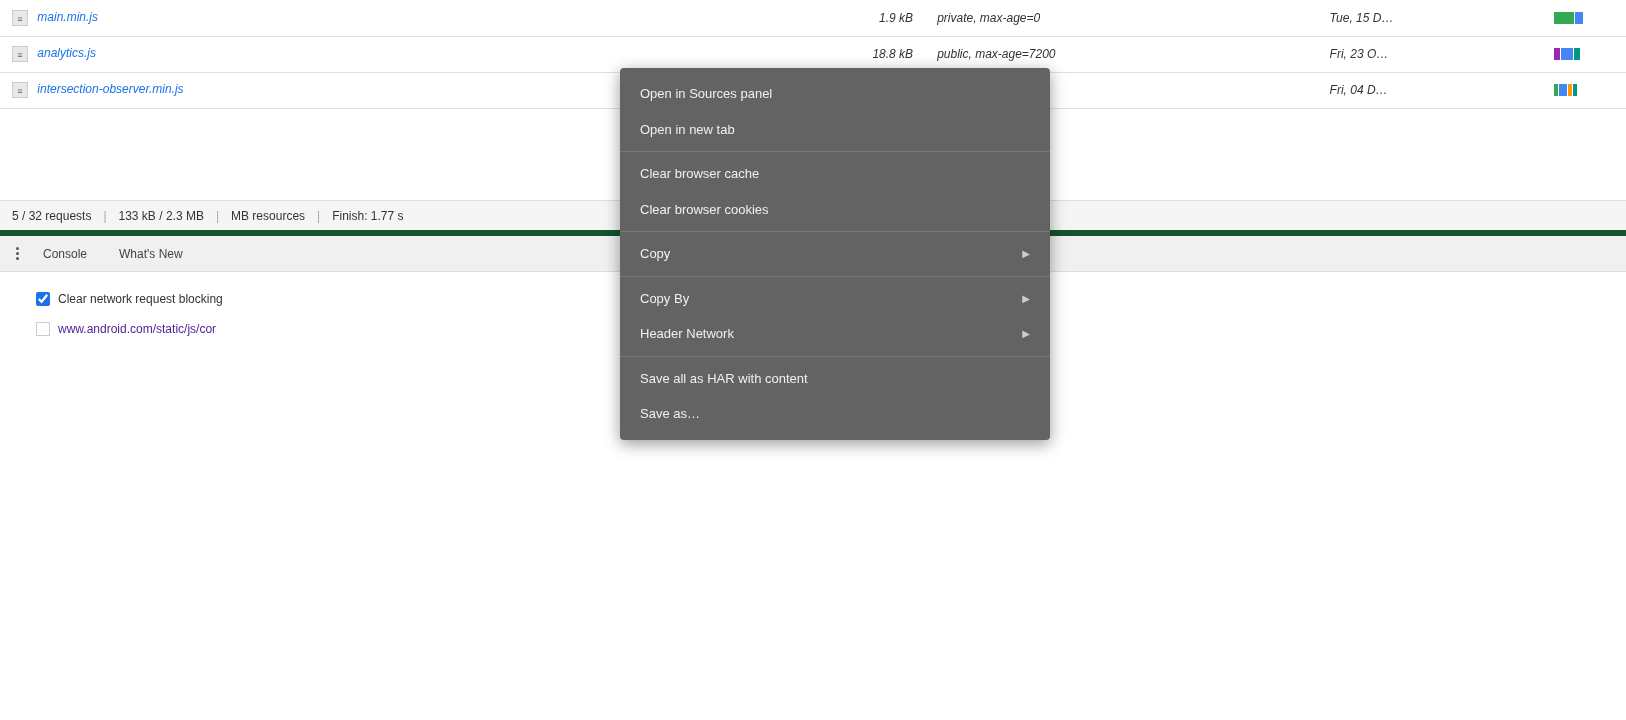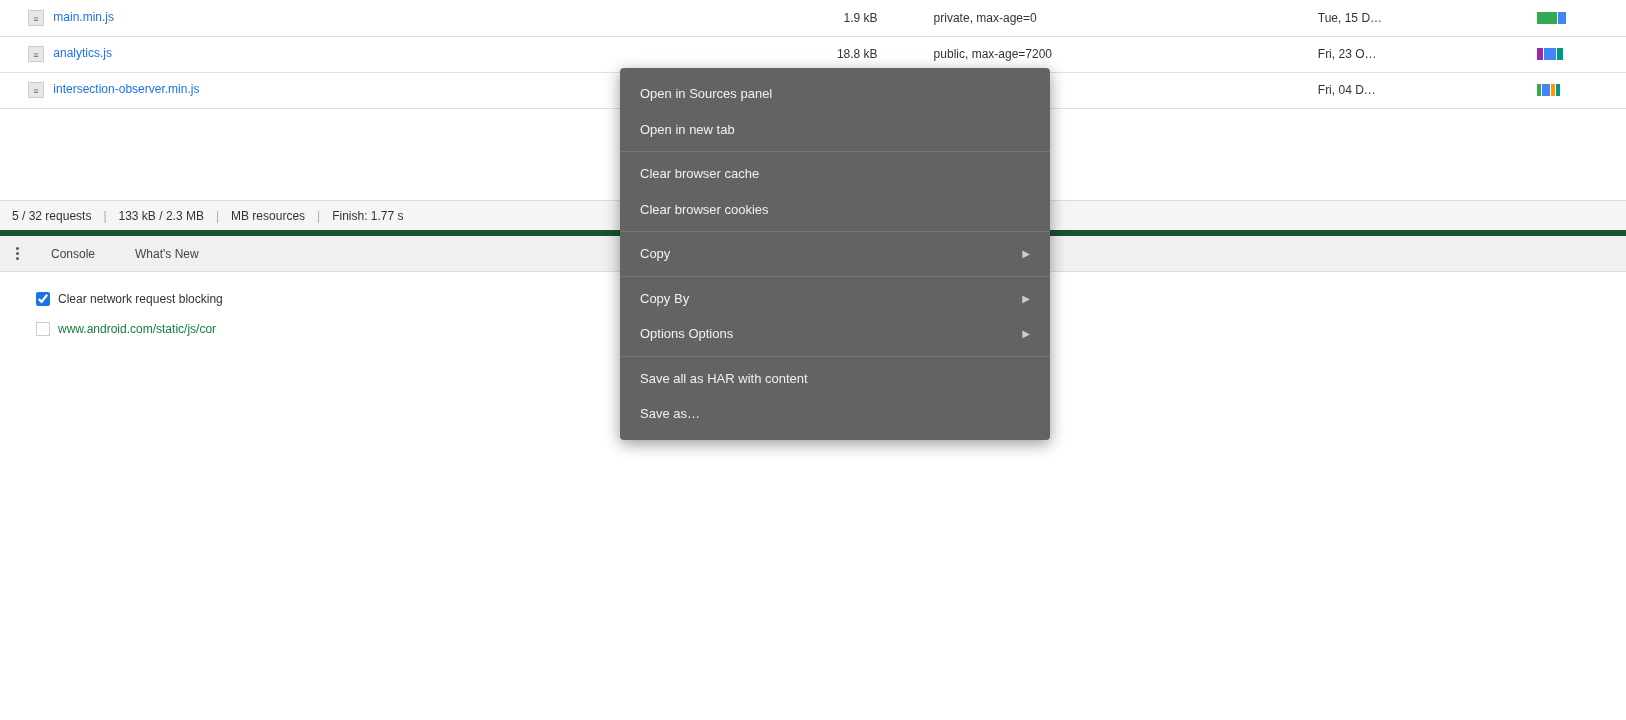--- a/index.html
+++ b/index.html
@@ -30,24 +30,25 @@
       border-collapse: collapse;
       background: #fff;
     }
 
     .network-table tr {
       border-bottom: 1px solid #e0e0e0;
       height: 36px;
     }
 
     .network-table td {
-      padding: 0 28px;
+      padding: 0 12px;
       font-size: 12px;
       color: #333;
       white-space: nowrap;
+      font-style: italic;
     }
 
     .file-icon {
       display: inline-block;
       width: 16px;
       height: 16px;
       background: #e8e8e8;
       border: 1px solid #ccc;
       margin-right: 6px;
       vertical-align: middle;
@@ -99,21 +100,21 @@
       position: absolute;
       top: 236px;
       left: 0;
       right: 0;
       height: 36px;
       background: #f0f0f0;
       border-bottom: 1px solid #ddd;
       display: flex;
       align-items: center;
       padding: 0 8px;
-      gap: 8px;
+      gap: 0;
     }
 
     .toolbar-dots {
       font-size: 18px;
       color: #555;
       cursor: pointer;
       padding: 4px 8px;
       display: flex;
       flex-direction: column;
       gap: 2px;
@@ -181,21 +182,21 @@
       height: 14px;
       accent-color: #1a73e8;
     }
 
     .url-item {
       display: flex;
       align-items: center;
       gap: 8px;
       padding: 8px 0;
       font-size: 12px;
-      color: #15803d;
+      color: #4c1d95;
     }
 
     .url-checkbox {
       width: 14px;
       height: 14px;
       border: 1px solid #ccc;
       background: #fff;
     }
 
     
@@ -396,21 +397,21 @@
     </div>
   </div>
 
 
   <div class="menu-section">
     <div class="menu-item">
       <span>Copy By</span>
       <span class="arrow">▶</span>
     </div>
     <div class="menu-item">
-      <span>Options Options</span>
+      <span>Header Network</span>
       <span class="arrow">▶</span>
     </div>
   </div>
 
   <div class="menu-section">
     <div class="menu-item">
       <span>Save all as HAR with content</span>
     </div>
     <div class="menu-item">
       <span>Save as…</span>

